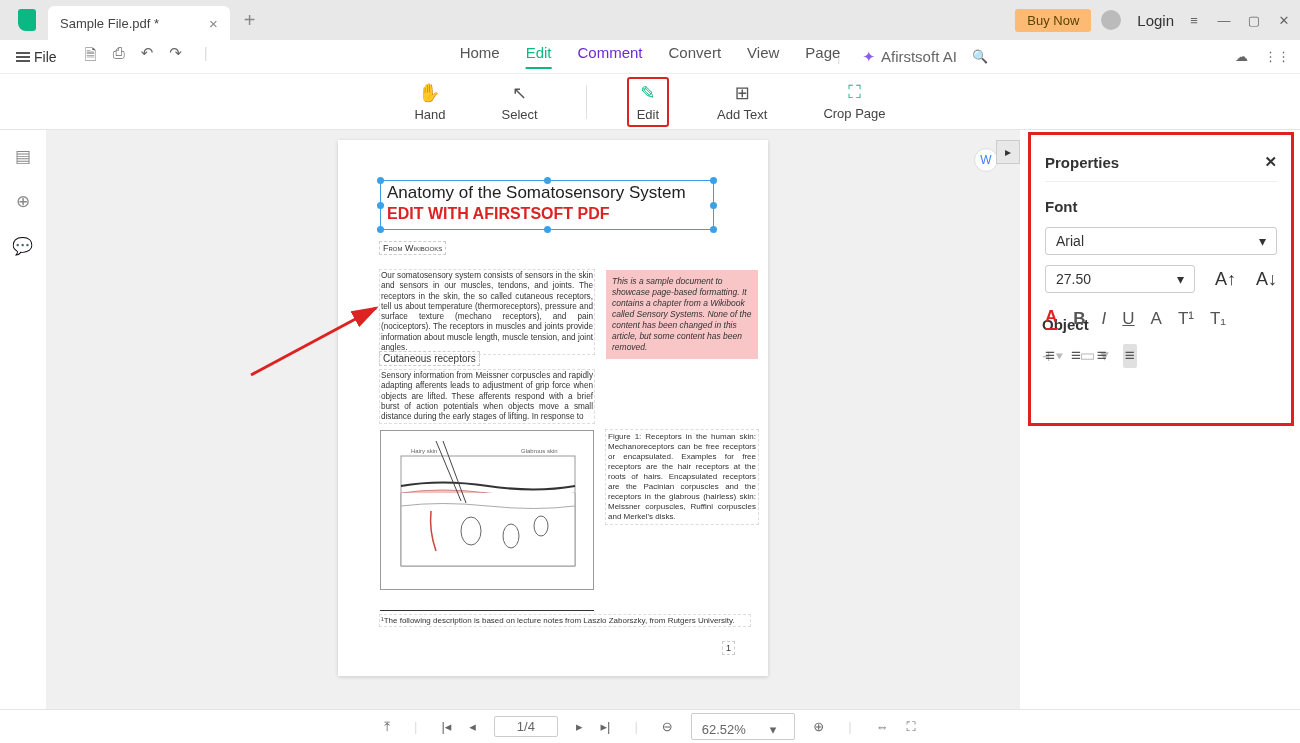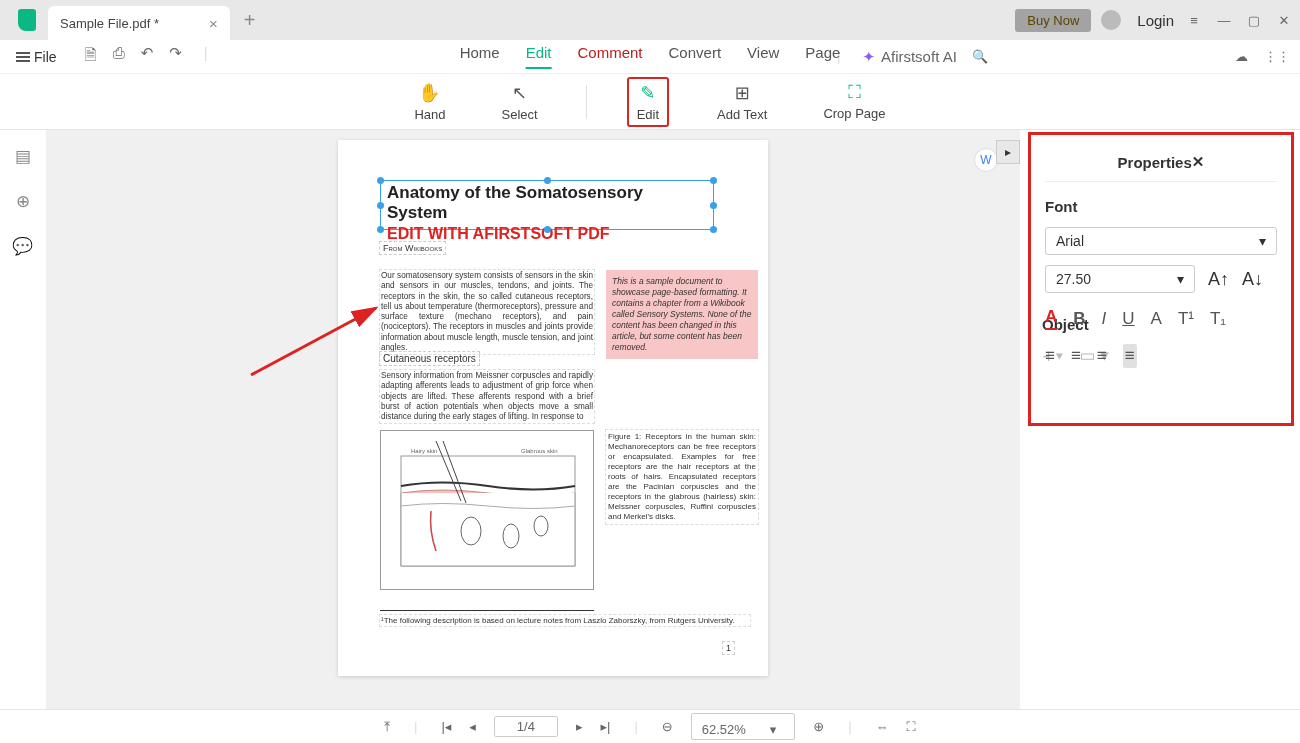--- a/index.html
+++ b/index.html
@@ -5,21 +5,21 @@
 *{box-sizing:border-box;margin:0;padding:0;font-family:-apple-system,BlinkMacSystemFont,"Segoe UI",Arial,sans-serif}
 body{width:1300px;height:743px;overflow:hidden;background:#f5f5f5;position:relative;font-size:13px;color:#333}
 .titlebar{height:40px;background:#e8e8e8;display:flex;align-items:center;padding:0 6px}
 .logo{width:26px;height:26px;margin:0 8px;display:flex;align-items:center;justify-content:center}
 .logoshape{width:18px;height:22px;background:#0bb783;border-radius:3px 3px 3px 8px}
 .tab{height:34px;background:#fff;border-radius:6px 6px 0 0;display:flex;align-items:center;padding:0 12px;margin-top:6px;min-width:170px;gap:50px}
 .tab-title{font-size:13px;color:#444}
 .tab-close{color:#888;font-size:15px;cursor:pointer}
 .newtab{color:#888;font-size:20px;margin-left:14px}
 .title-right{margin-left:auto;display:flex;align-items:center;gap:10px}
-.buynow{background:#a3a3a3;color:#5a4500;font-size:13px;padding:4px 12px;border-radius:3px;font-weight:500}
+.buynow{background:#fdba74;color:#5a4500;font-size:13px;padding:4px 12px;border-radius:3px;font-weight:500}
 .avatar{width:20px;height:20px;border-radius:50%;background:#bbb;display:inline-block}
 .login{font-size:15px;color:#333;display:flex;align-items:center;gap:16px}
 .winbtn{width:20px;height:20px;display:flex;align-items:center;justify-content:center;color:#666;font-size:13px}
 .menubar{height:34px;background:#fff;display:flex;align-items:center;padding:0 10px;gap:8px;border-bottom:1px solid #eee}
 .file-btn{display:flex;align-items:center;gap:4px;font-weight:500;font-size:14px;padding:2px 6px}
 .hamb{display:inline-block;width:14px}
 .hamb div{height:2px;background:#555;margin:2px 0}
 .menubar-icons{display:flex;gap:16px;margin-left:14px;color:#666}
 .menubar-icons span{font-size:15px}
 .sep{color:#ddd;margin:0 6px}
@@ -38,41 +38,41 @@
 .workspace{position:absolute;top:130px;bottom:34px;left:0;right:0;background:#f0f0f0;display:flex}
 .leftbar{width:46px;background:#fff;display:flex;flex-direction:column;align-items:center;padding-top:16px;gap:24px;color:#888}
 .leftbar span{font-size:17px}
 .canvas{flex:1;position:relative;overflow:hidden}
 .page{position:absolute;left:292px;top:10px;width:430px;height:536px;background:#fff;box-shadow:0 1px 4px rgba(0,0,0,.15)}
 .sel-box{position:absolute;left:42px;top:40px;width:334px;height:50px;border:1px solid #3aa0e8}
 .handle{position:absolute;width:7px;height:7px;background:#3aa0e8;border-radius:50%}
 .sel-box .h1{left:-4px;top:-4px}.sel-box .h2{left:50%;top:-4px;margin-left:-3px}.sel-box .h3{right:-4px;top:-4px}
 .sel-box .h4{left:-4px;top:50%;margin-top:-3px}.sel-box .h5{right:-4px;top:50%;margin-top:-3px}
 .sel-box .h6{left:-4px;bottom:-4px}.sel-box .h7{left:50%;bottom:-4px;margin-left:-3px}.sel-box .h8{right:-4px;bottom:-4px}
-.doc-title{font-size:17px;font-weight:700;color:#222;padding:2px 6px}
+.doc-title{font-size:17px;font-weight:400;color:#222;padding:2px 6px}
 .doc-edit{font-size:16px;font-weight:700;color:#d22;padding:0 6px}
 .wiki{position:absolute;left:42px;top:102px;font-size:9px;font-variant:small-caps;outline:1px dashed #ccc;padding:1px 3px}
 .body-col{position:absolute;left:42px;top:130px;width:214px;font-size:8.2px;text-align:justify;line-height:1.25;outline:1px dashed #ddd;padding:1px}
 .sidebar-note{position:absolute;left:268px;top:130px;width:152px;background:#f8c6c6;font-size:8.5px;font-style:italic;padding:6px;line-height:1.3}
 .sub-h{position:absolute;left:42px;top:212px;font-size:10px;outline:1px dashed #ccc;padding:1px 3px}
 .body2{position:absolute;left:42px;top:230px;width:214px;font-size:8.2px;text-align:justify;outline:1px dashed #ddd;padding:1px;line-height:1.25}
 .diagram{position:absolute;left:42px;top:290px;width:214px;height:160px;background:#fff;border:1px solid #999}
 .fig-caption{position:absolute;left:268px;top:290px;width:152px;font-size:8px;text-align:justify;outline:1px dashed #ddd;padding:2px;line-height:1.25}
 .footline{position:absolute;left:42px;top:470px;width:214px;border-top:1px solid #333}
 .footnote{position:absolute;left:42px;top:475px;width:370px;font-size:8px;outline:1px dashed #ddd;padding:1px}
 .pagenum{position:absolute;right:34px;top:502px;font-size:9px;outline:1px dashed #ccc;padding:1px 3px}
 .arrow{position:absolute;left:200px;top:170px;width:140px;height:80px;pointer-events:none}
 .float-btn{position:absolute;right:22px;top:18px;width:24px;height:24px;border-radius:50%;background:#fff;border:1px solid #ddd;display:flex;align-items:center;justify-content:center;font-size:12px;color:#3b82f6}
 .panel-toggle{position:absolute;right:0;top:10px;width:24px;height:24px;background:#e8e8e8;border:1px solid #ccc;display:flex;align-items:center;justify-content:center;font-size:12px}
 .rightpanel{width:280px;background:#fff;position:relative}
 .panel-box{position:absolute;left:8px;top:2px;right:6px;height:294px;border:3px solid #d22;padding:18px 14px 0}
-.panel-title{display:flex;justify-content:center;align-items:center;font-weight:700;font-size:15px;margin-bottom:16px;border-bottom:1px solid #eee;padding-bottom:10px}
+.panel-title{display:flex;justify-content:space-between;align-items:center;font-weight:700;font-size:15px;margin-bottom:16px;border-bottom:1px solid #eee;padding-bottom:10px}
 .sect-label{font-weight:700;font-size:15px;margin:10px 0 12px}
 .dropdown{border:1px solid #ccc;border-radius:3px;padding:5px 10px;display:flex;justify-content:space-between;align-items:center;font-size:14px;margin-bottom:10px}
-.size-row{display:flex;gap:13px;align-items:center;margin-bottom:14px}
+.size-row{display:flex;gap:20px;align-items:center;margin-bottom:14px}
 .size-row .dropdown{flex:0 0 150px;margin:0}
 .icon-row{display:flex;gap:16px;align-items:center;margin-bottom:14px;color:#555;font-size:17px}
 .text-red{color:#d22;border-bottom:2px solid #d22;padding-bottom:1px}
 .align-active{background:#e0e0e0;padding:2px;border-radius:2px}
 .obj-section{padding:16px 22px}
 .statusbar{position:absolute;bottom:0;left:0;right:0;height:34px;background:#fff;border-top:1px solid #e5e5e5;display:flex;align-items:center;justify-content:center;gap:18px;font-size:13px;color:#666}
 .pagefield{border:1px solid #ccc;padding:2px 22px;border-radius:2px}
 .zoomfield{border:1px solid #ccc;padding:8px 18px 2px 10px;border-radius:2px;display:flex;align-items:center;gap:24px}
 svg{display:block}
 </style>
@@ -113,21 +113,21 @@
   <div class="menubar-icons">
     <span>🗎</span>
     <span>⎙</span>
     <span>↶</span>
     <span>↷</span>
     <span class="sep">|</span>
   </div>
   <div class="menu-center">
     <span class="menu-item">Home</span>
     <span class="menu-item menu-active">Edit</span>
-    <span class="menu-item" style="color:#b91c1c">Comment</span>
+    <span class="menu-item" style="color:#6d28d9">Comment</span>
     <span class="menu-item">Convert</span>
     <span class="menu-item">View</span>
     <span class="menu-item">Page</span>
   </div>
   <div class="menu-right">
     <span class="sep">|</span>
     <span class="ai-label">
         <span class="ai-star">✦</span>
         <span>Afirstsoft AI</span>
       </span>

